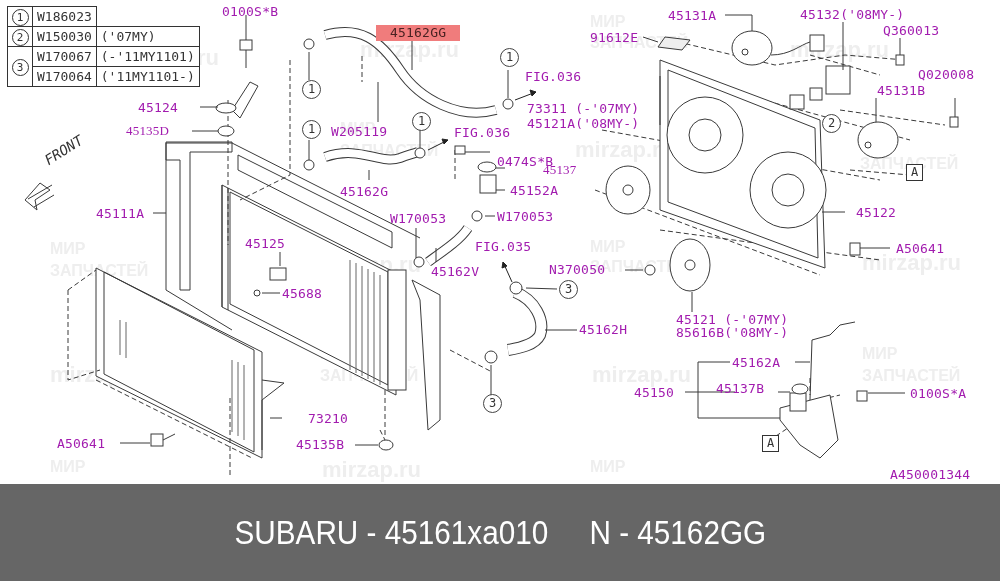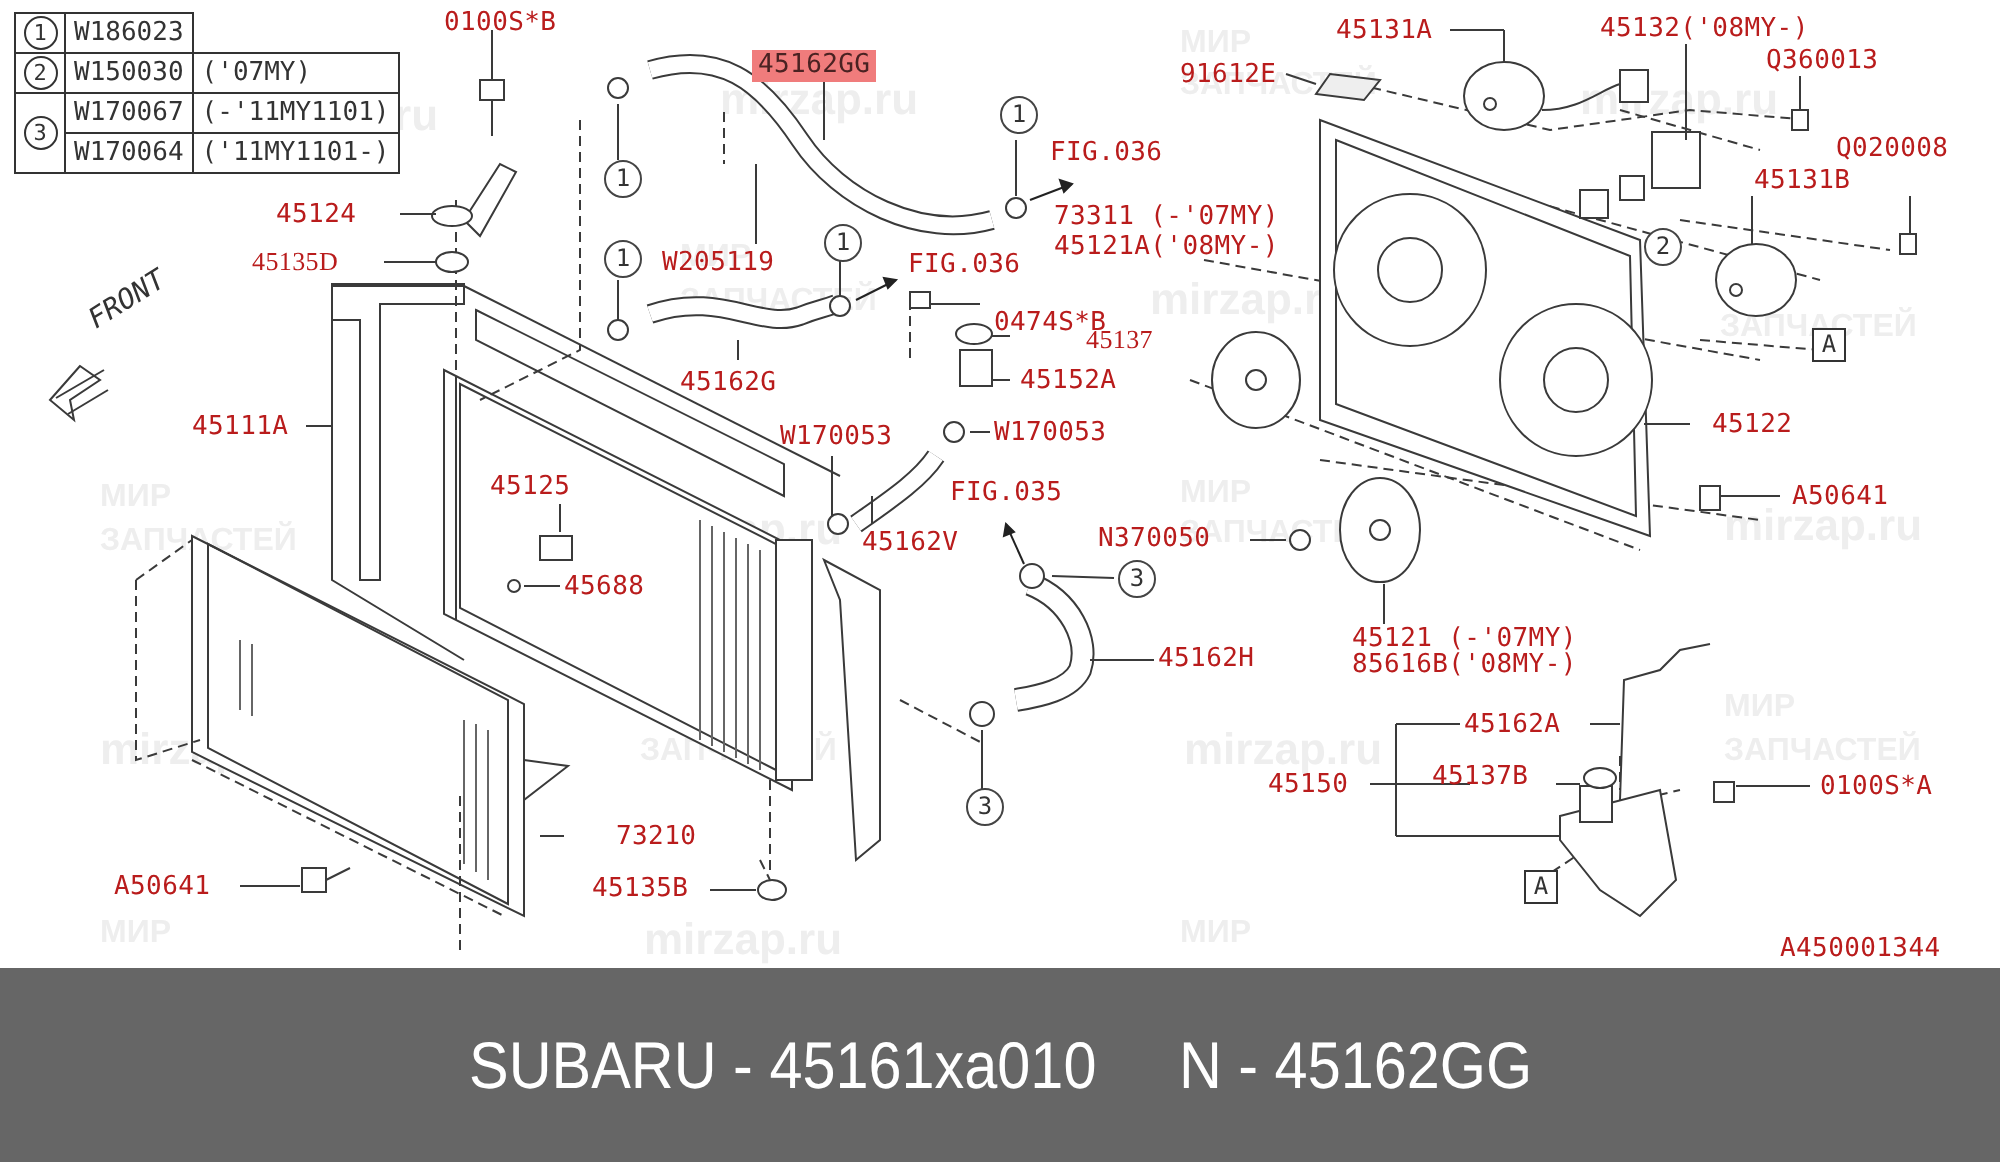--- a/index.html
+++ b/index.html
@@ -1,22 +1,22 @@
 <!DOCTYPE html>
 <html><head>
 <meta charset="utf-8">
 <style>
   html, body { margin: 0; padding: 0; background: #ffffff; }
   body { width: 1000px; height: 581px; position: relative; overflow: hidden;
          font-family: "DejaVu Sans Mono", monospace; }
   #diagram { position: absolute; left: 0; top: 0; width: 1000px; height: 484px; background: #fff; }
   svg { position: absolute; left: 0; top: 0; }
   .lbl { position: absolute; font-family: "DejaVu Sans Mono", monospace; font-size: 13px;
-         color: #b91c1c; white-space: nowrap; line-height: 14px; letter-spacing: 0.2px; }
-  .hl { background: #f07c7c; color: #4a2222; padding: 1px 3px; }
+         color: #a21caf; white-space: nowrap; line-height: 14px; letter-spacing: 0.2px; }
+  .hl { background: #f07c7c; color: #4a2222; padding: 1px 14px; }
   .wm { position: absolute; font-family: "Liberation Sans", sans-serif; font-size: 22px;
         color: #eeeeee; font-weight: bold; white-space: nowrap; line-height: 20px; }
   .wm.small { font-size: 16px; line-height: 17px; }
   .circ { position: absolute; width: 17px; height: 17px; border: 1px solid #444; border-radius: 50%;
           font-size: 12px; line-height: 17px; text-align: center; color: #333; background: #fff;
           font-family: "DejaVu Sans Mono", monospace; }
   .boxA { position: absolute; width: 15px; height: 15px; border: 1px solid #333; font-size: 12px;
           line-height: 15px; text-align: center; color: #333; background: #fff; }
   table.legend { position: absolute; left: 7px; top: 6px; border-collapse: collapse;
                  font-family: "DejaVu Sans Mono", monospace; font-size: 13px; color: #333; background:#fff; }

